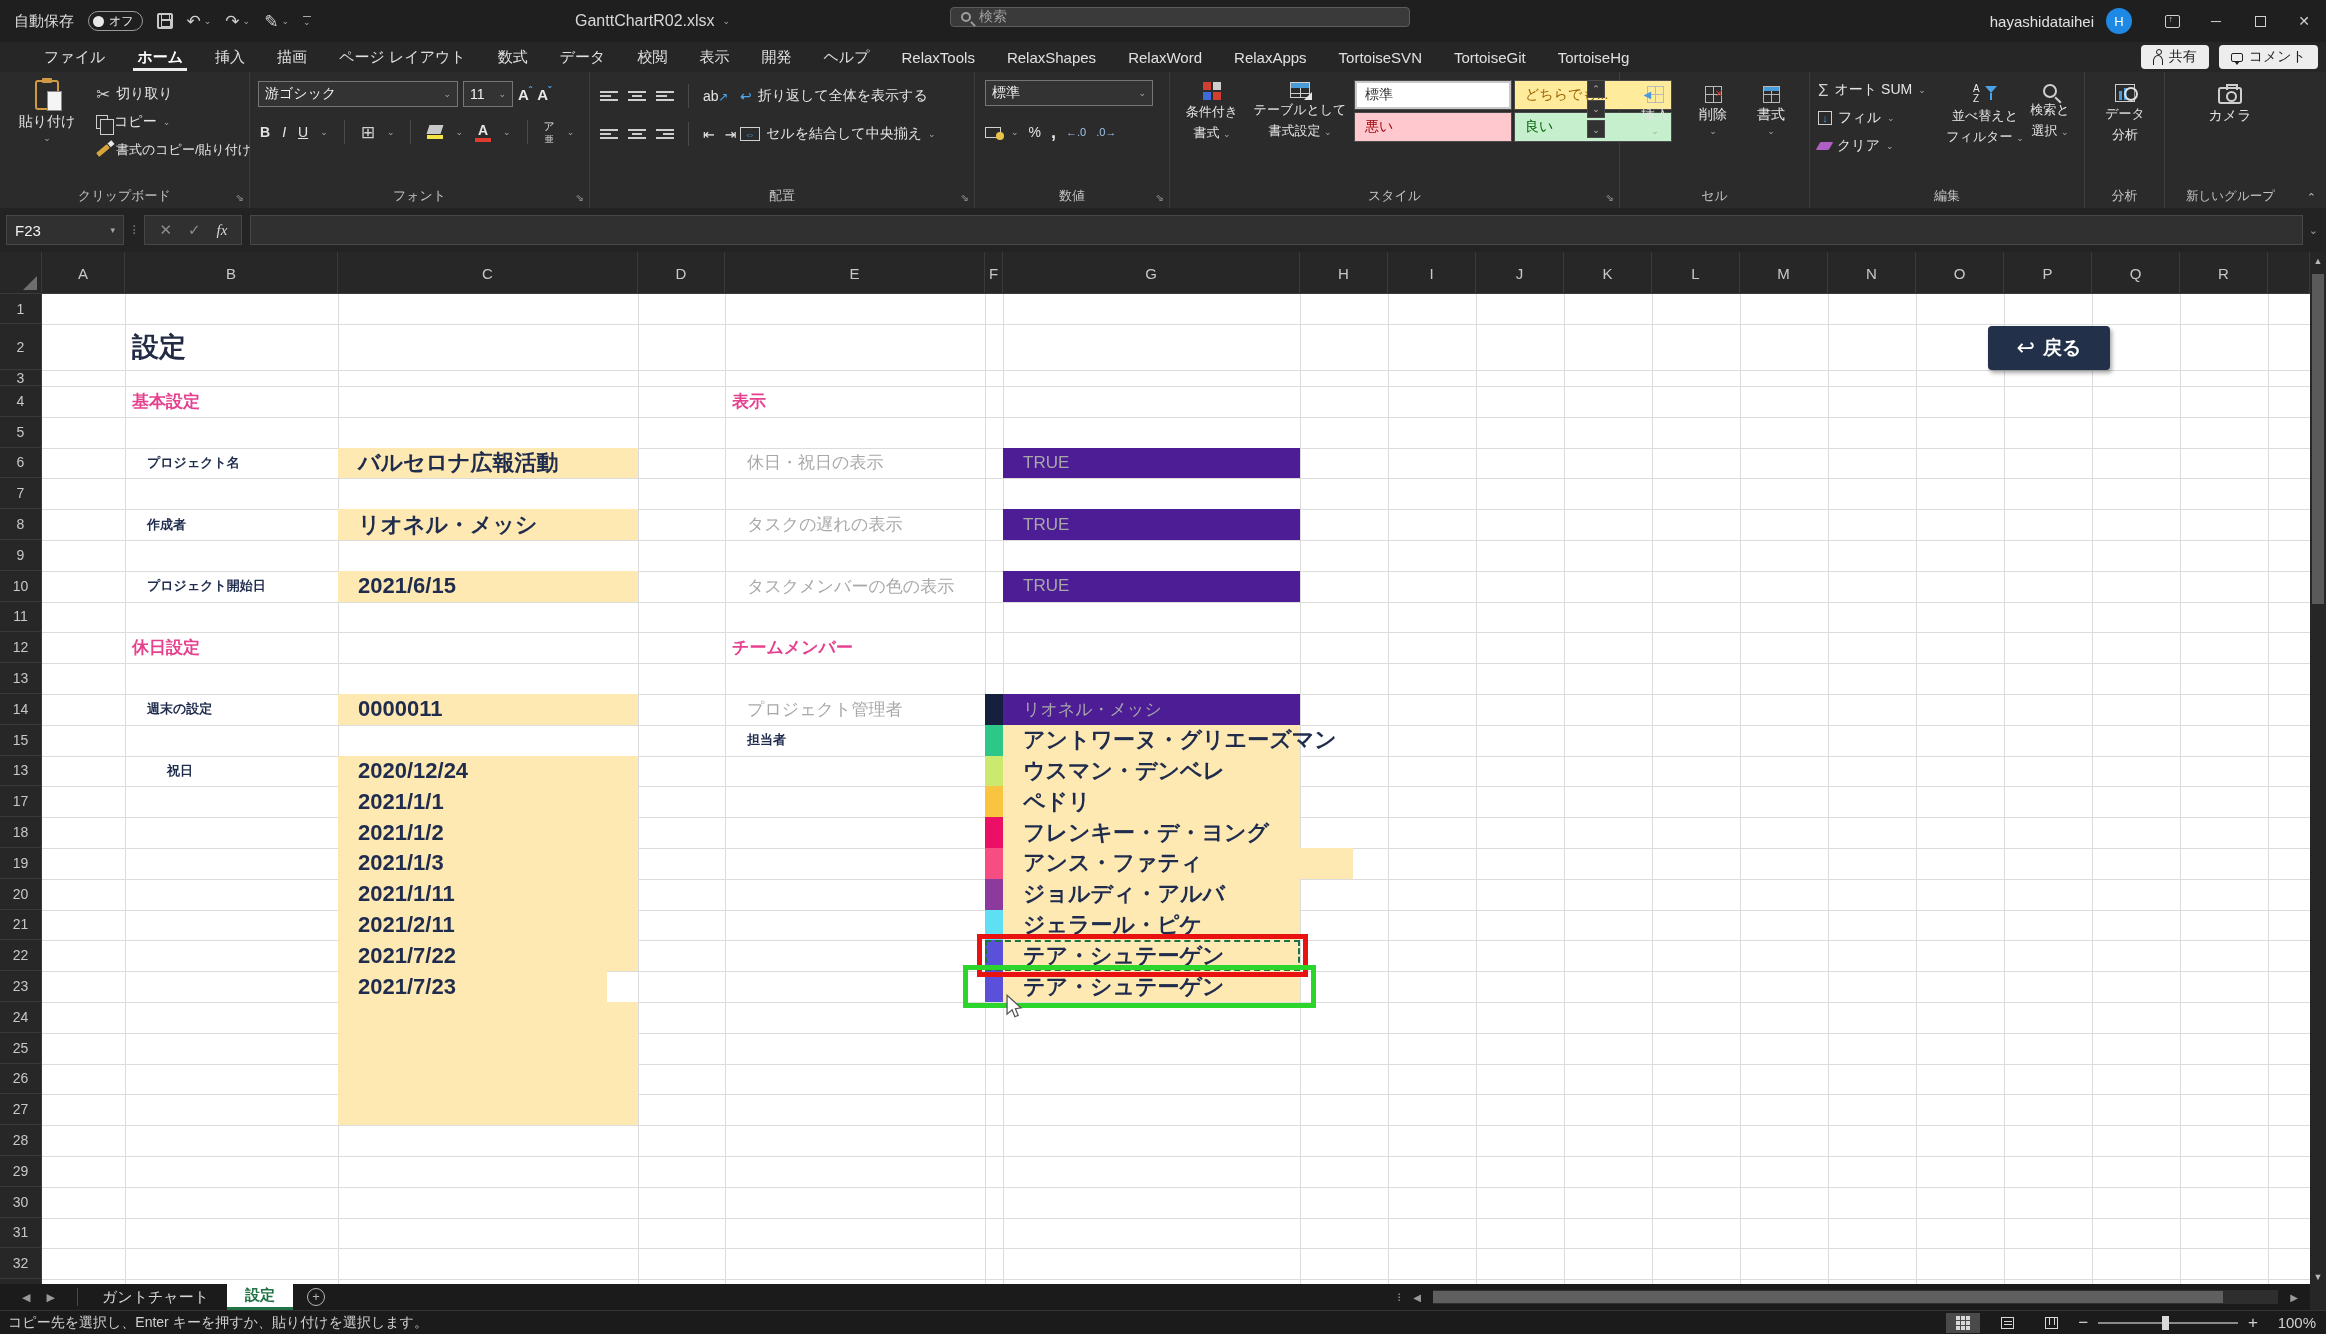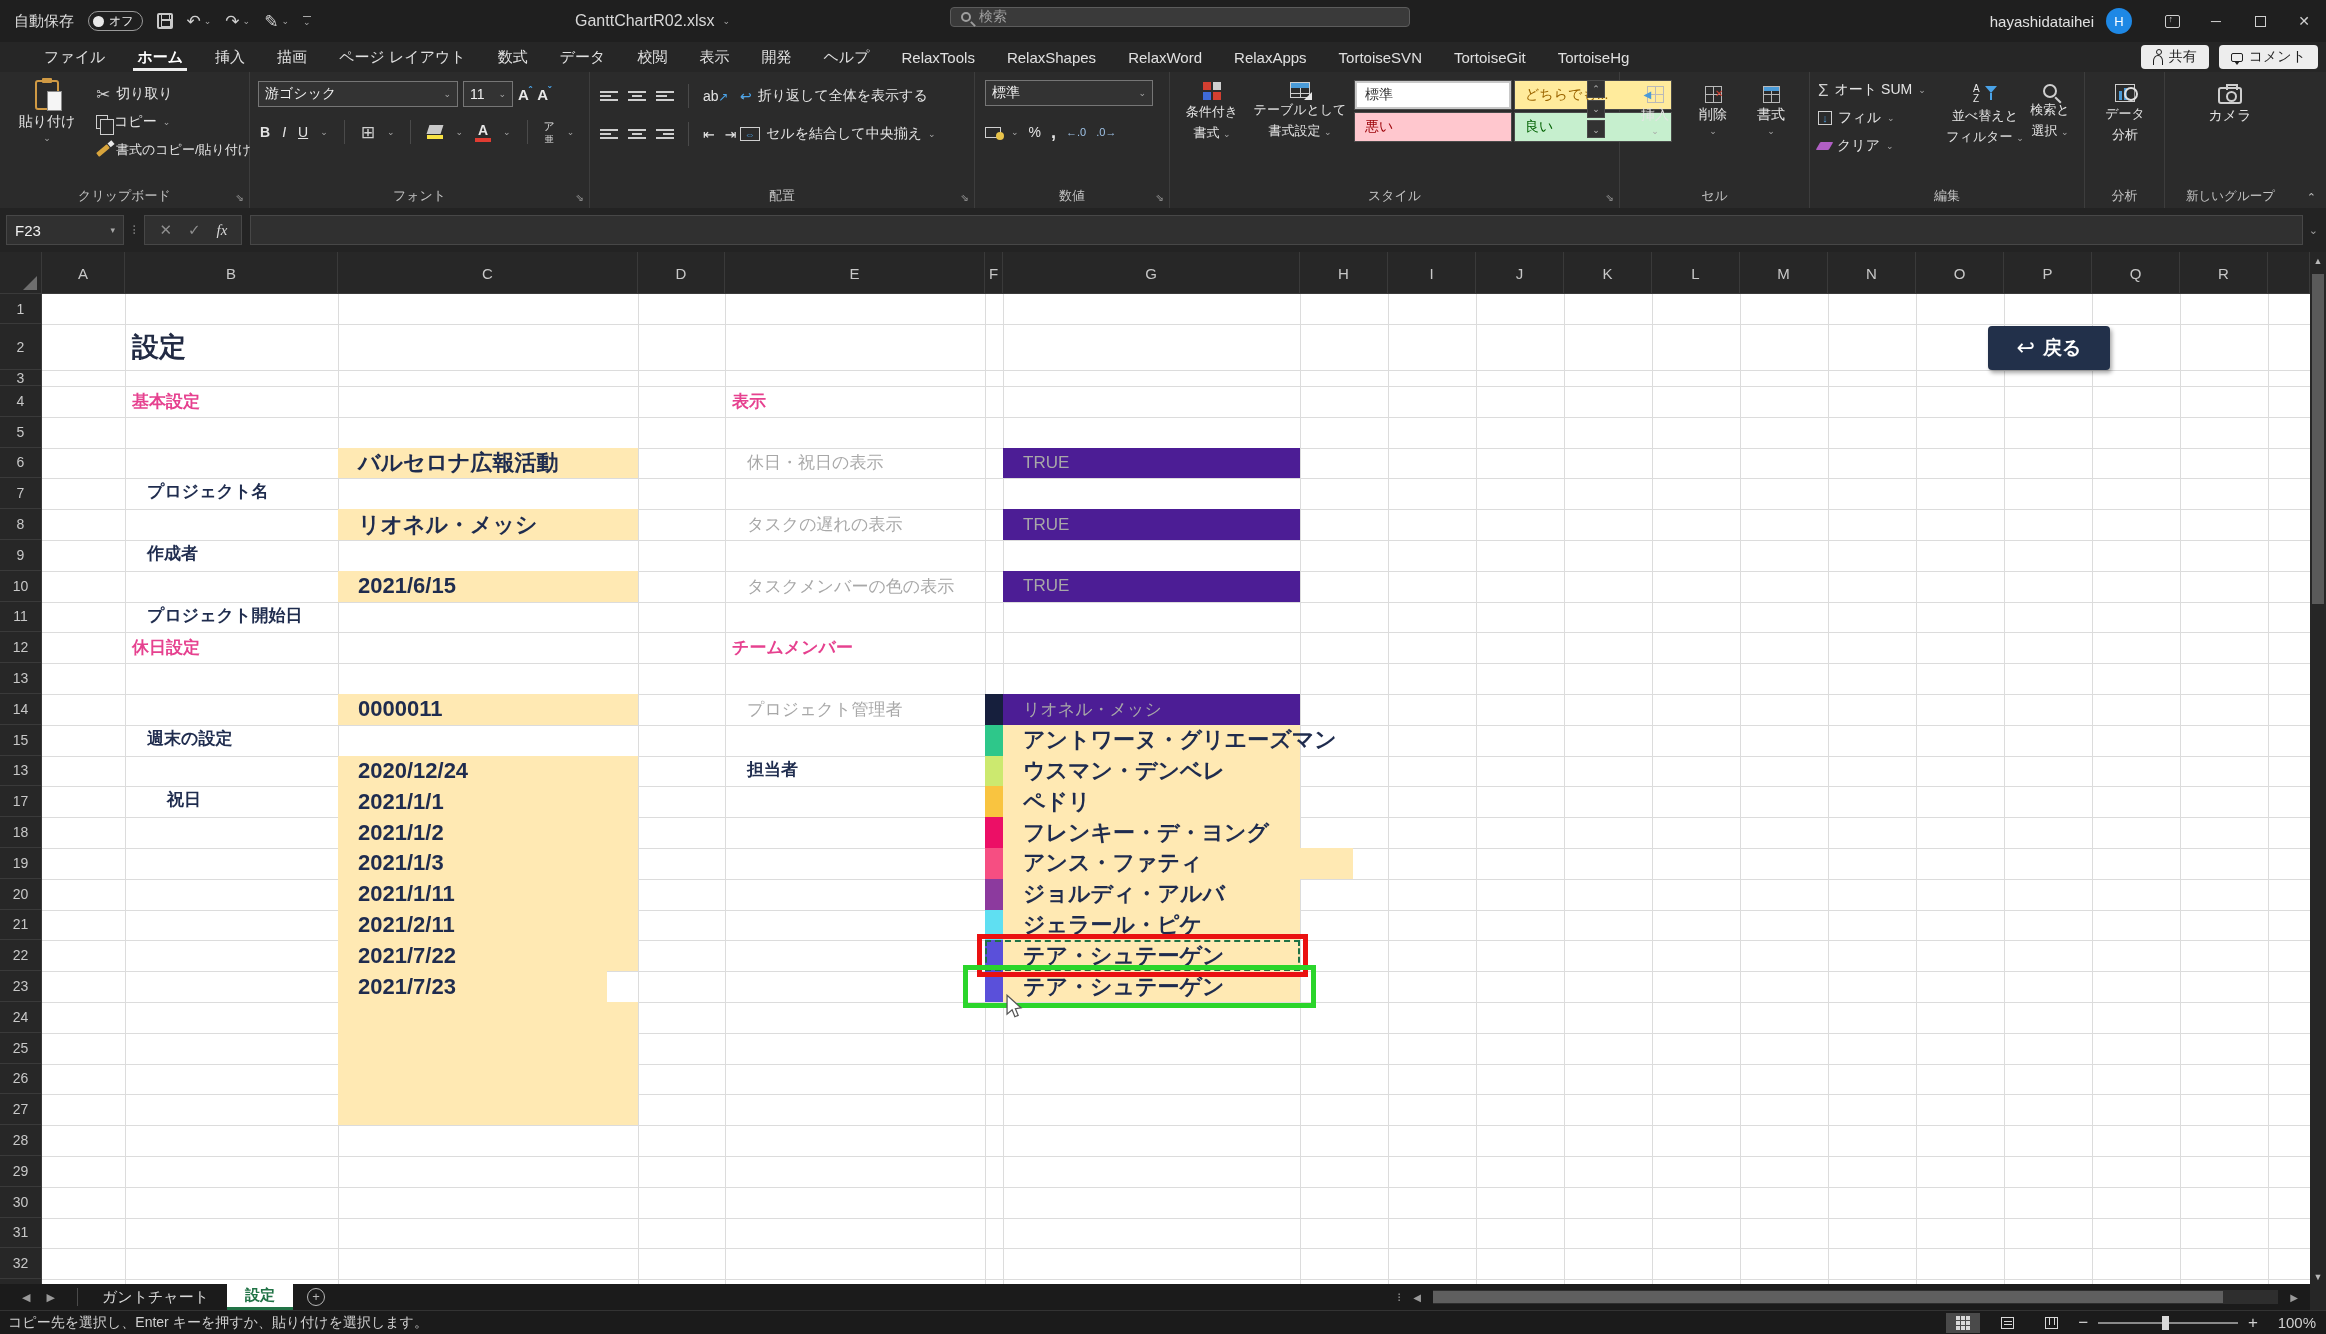--- a/index.html
+++ b/index.html
@@ -162,21 +162,21 @@
   .colhdr { position:absolute; top:0; height:42px; color:#c8c8c8; font-size:15px; display:flex;
     align-items:center; justify-content:center; border-right:1px solid #3a3a3a; }
   #grid { position:absolute; left:0; top:294px; width:2310px; height:990px; background:#ffffff; overflow:hidden; }
   .rowhdr { position:absolute; left:0; width:42px; background:#272727; color:#c8c8c8; font-size:14px;
     display:flex; align-items:center; justify-content:center; border-bottom:1px solid #3a3a3a; border-right:1px solid #3a3a3a; }
   .vline { position:absolute; top:0; width:1px; background:#dcdcdc; }
   .hline { position:absolute; left:42px; height:1px; background:#dcdcdc; }
   .cell { position:absolute; white-space:nowrap; display:flex; align-items:center; }
   .c-title { font-size:27px; font-weight:bold; color:#222b44; padding-left:7px; }
   .c-section { font-size:17px; font-weight:bold; color:#e6418f; padding-left:7px; }
-  .c-label { font-size:17px; font-weight:bold; color:#1f2c4e; padding-left:22px;margin-top:29px; }
+  .c-label { font-size:13px; font-weight:bold; color:#1f2c4e; padding-left:22px; }
   .c-graylabel { font-size:17px; color:#a8a8a8; padding-left:22px; }
   .c-input { font-size:22px; font-weight:bold; color:#1f2c4e; background:#ffe9b3; padding-left:20px; }
   .c-grayinput { font-size:17px; color:#a8a8a8; background:#4c1d95; padding-left:20px; }
   .c-swatch { padding:0; }
 
   
   .marquee { position:absolute; border:2px dashed #1e7145; }
   .annbox { position:absolute; }
   #backbtn { position:absolute; left:1988px; top:326px; width:122px; height:44px; background:#22304a;
     border-radius:4px; box-shadow:2px 3px 4px rgba(0,0,0,.35); color:#ffffff; display:flex;

